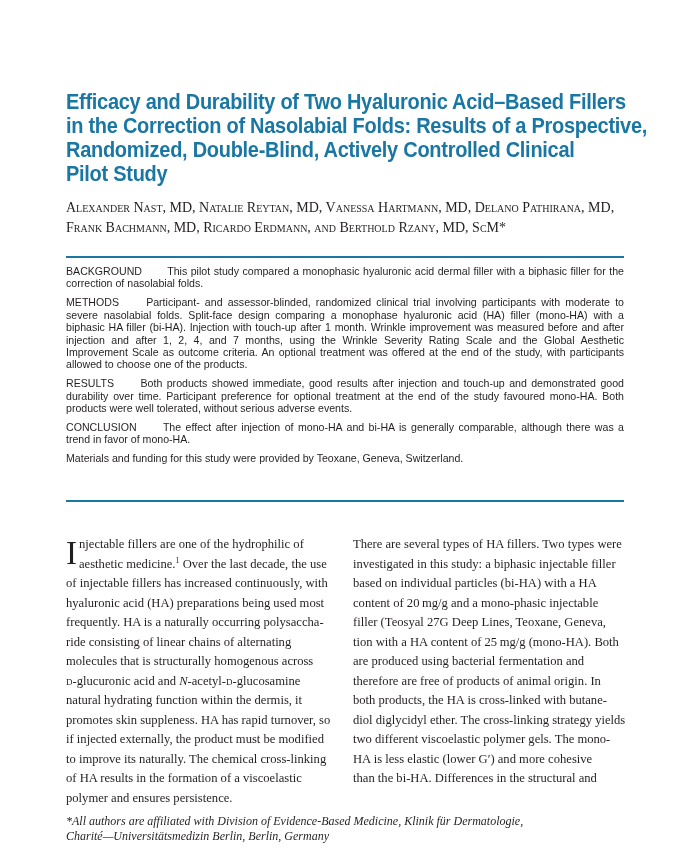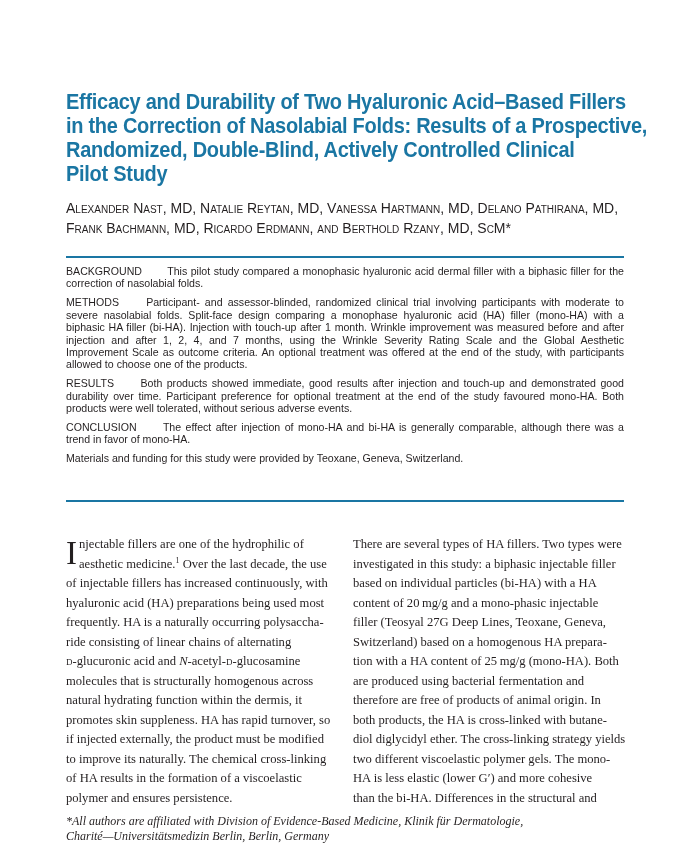--- a/index.html
+++ b/index.html
@@ -8,21 +8,21 @@
     .title {
       position: absolute; left: 0; top: 90px; width: 560px;
       font-family: "Liberation Sans", sans-serif; font-weight: bold;
       font-size: 21.5px; line-height: 24px; color: #1a76a3;
       letter-spacing: -0.3px; transform: scaleX(0.93); transform-origin: left top;
       width: 600px;
     }
     .title div { white-space: nowrap; }
     .authors {
       position: absolute; left: 0; top: 198px; width: 558px;
-      font-family: Liberation Sans, sans-serif; font-size: 14px; line-height: 20px;
+      font-family: Liberation Serif, serif; font-size: 14px; line-height: 20px;
       color: #231f20;
     }
     .authors div { white-space: nowrap; }
     .sc { font-variant: small-caps; }
     .rule { position: absolute; left: 0; width: 558px; height: 1.5px; background: #1a76a3; }
     .abstract {
       position: absolute; left: 0; top: 265px; width: 558px;
       font-family: "Liberation Sans", sans-serif; font-size: 10.6px; line-height: 12.4px;
       color: #231f20; text-align: justify;
     }
@@ -92,37 +92,36 @@
   <div class="rule" style="top:500px;"></div>
 
   <div class="col col-left">
     <span class="dropcap">I</span>
     <span class="ln">njectable fillers are one of the hydrophilic of</span>
     <span class="ln"><span>aesthetic medicine.</span><span class="sup">1</span><span> Over the last decade, the use</span></span>
     <span class="ln">of injectable fillers has increased continuously, with</span>
     <span class="ln">hyaluronic acid (HA) preparations being used most</span>
     <span class="ln">frequently. HA is a naturally occurring polysaccha-</span>
     <span class="ln">ride consisting of linear chains of alternating</span>
+    <span class="ln">molecules that is structurally homogenous across</span>
     <span class="ln"><span class="smallcaps">d</span><span>-glucuronic acid and </span><i>N</i><span>-acetyl-</span><span class="smallcaps">d</span><span>-glucosamine</span></span>
-    <span class="ln">molecules that is structurally homogenous across</span>
     <span class="ln">natural hydrating function within the dermis, it</span>
     <span class="ln">promotes skin suppleness. HA has rapid turnover, so</span>
     <span class="ln">if injected externally, the product must be modified</span>
     <span class="ln">to improve its naturally. The chemical cross-linking</span>
     <span class="ln">of HA results in the formation of a viscoelastic</span>
     <span class="ln">polymer and ensures persistence.</span>
   </div>
 
   <div class="col col-right">
     <span class="ln">There are several types of HA fillers. Two types were</span>
     <span class="ln">investigated in this study: a biphasic injectable filler</span>
     <span class="ln">based on individual particles (bi-HA) with a HA</span>
     <span class="ln">content of 20 mg/g and a mono-phasic injectable</span>
     <span class="ln">filler (Teosyal 27G Deep Lines, Teoxane, Geneva,</span>
-    <span class="ln">Switzerland) based on a homogenous HA prepara-</span>
     <span class="ln">tion with a HA content of 25 mg/g (mono-HA). Both</span>
     <span class="ln">are produced using bacterial fermentation and</span>
     <span class="ln">therefore are free of products of animal origin. In</span>
     <span class="ln">both products, the HA is cross-linked with butane-</span>
     <span class="ln">diol diglycidyl ether. The cross-linking strategy yields</span>
     <span class="ln">two different viscoelastic polymer gels. The mono-</span>
     <span class="ln">HA is less elastic (lower G′) and more cohesive</span>
     <span class="ln">than the bi-HA. Differences in the structural and</span>
   </div>
 

